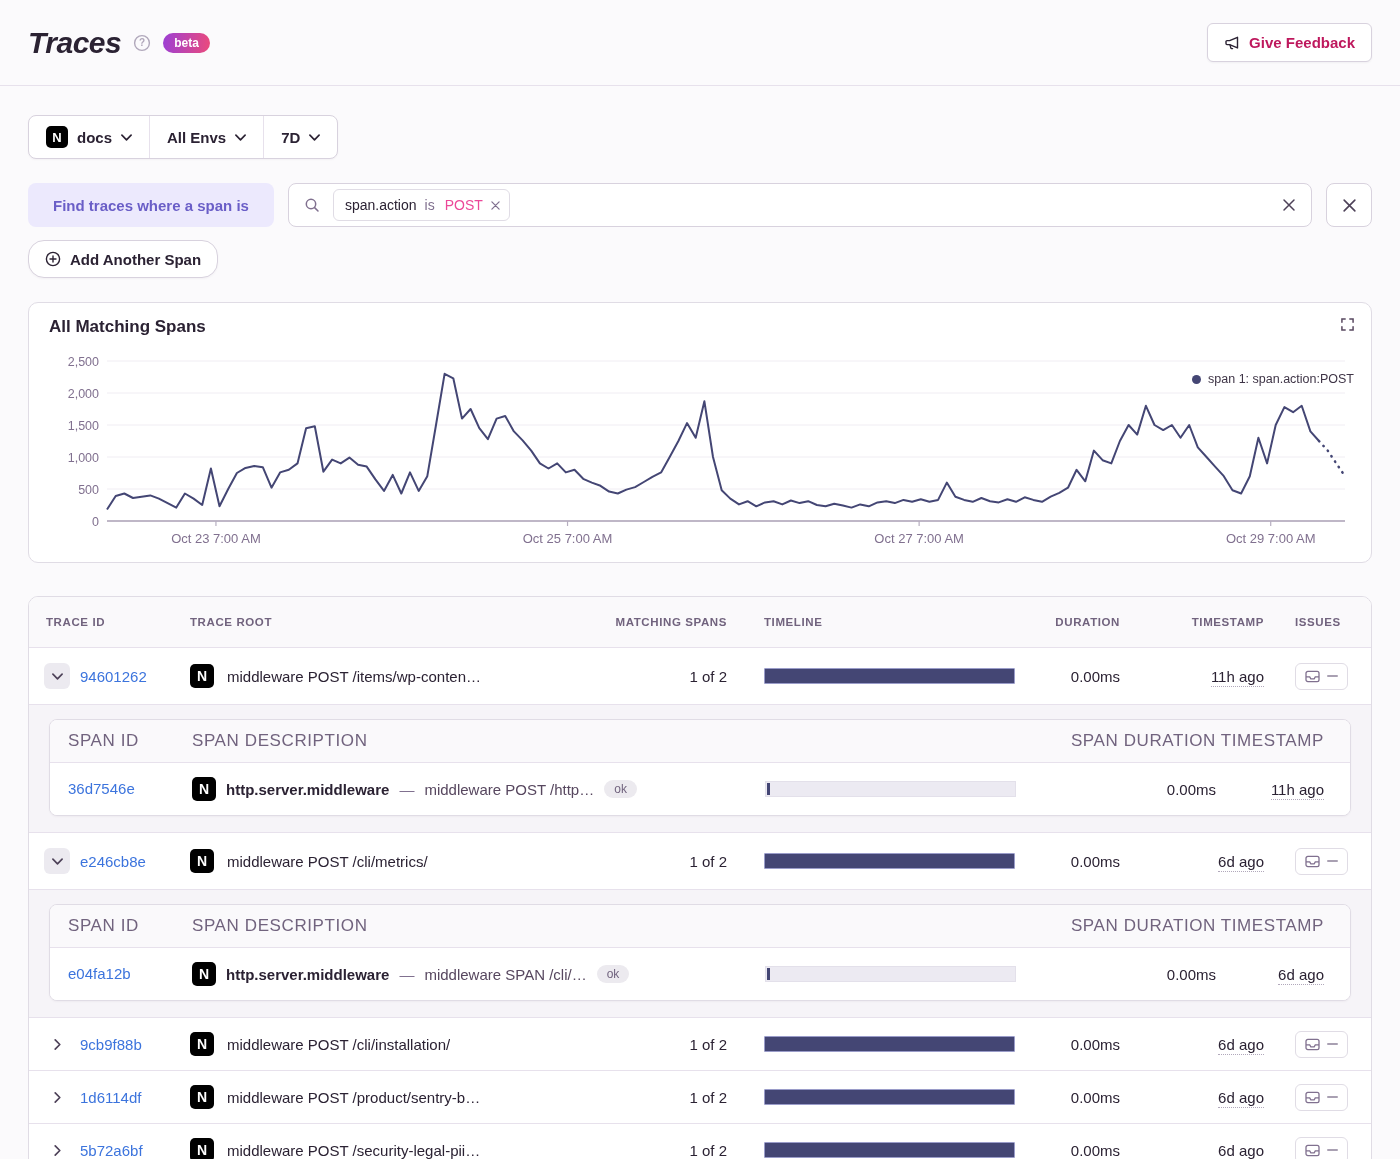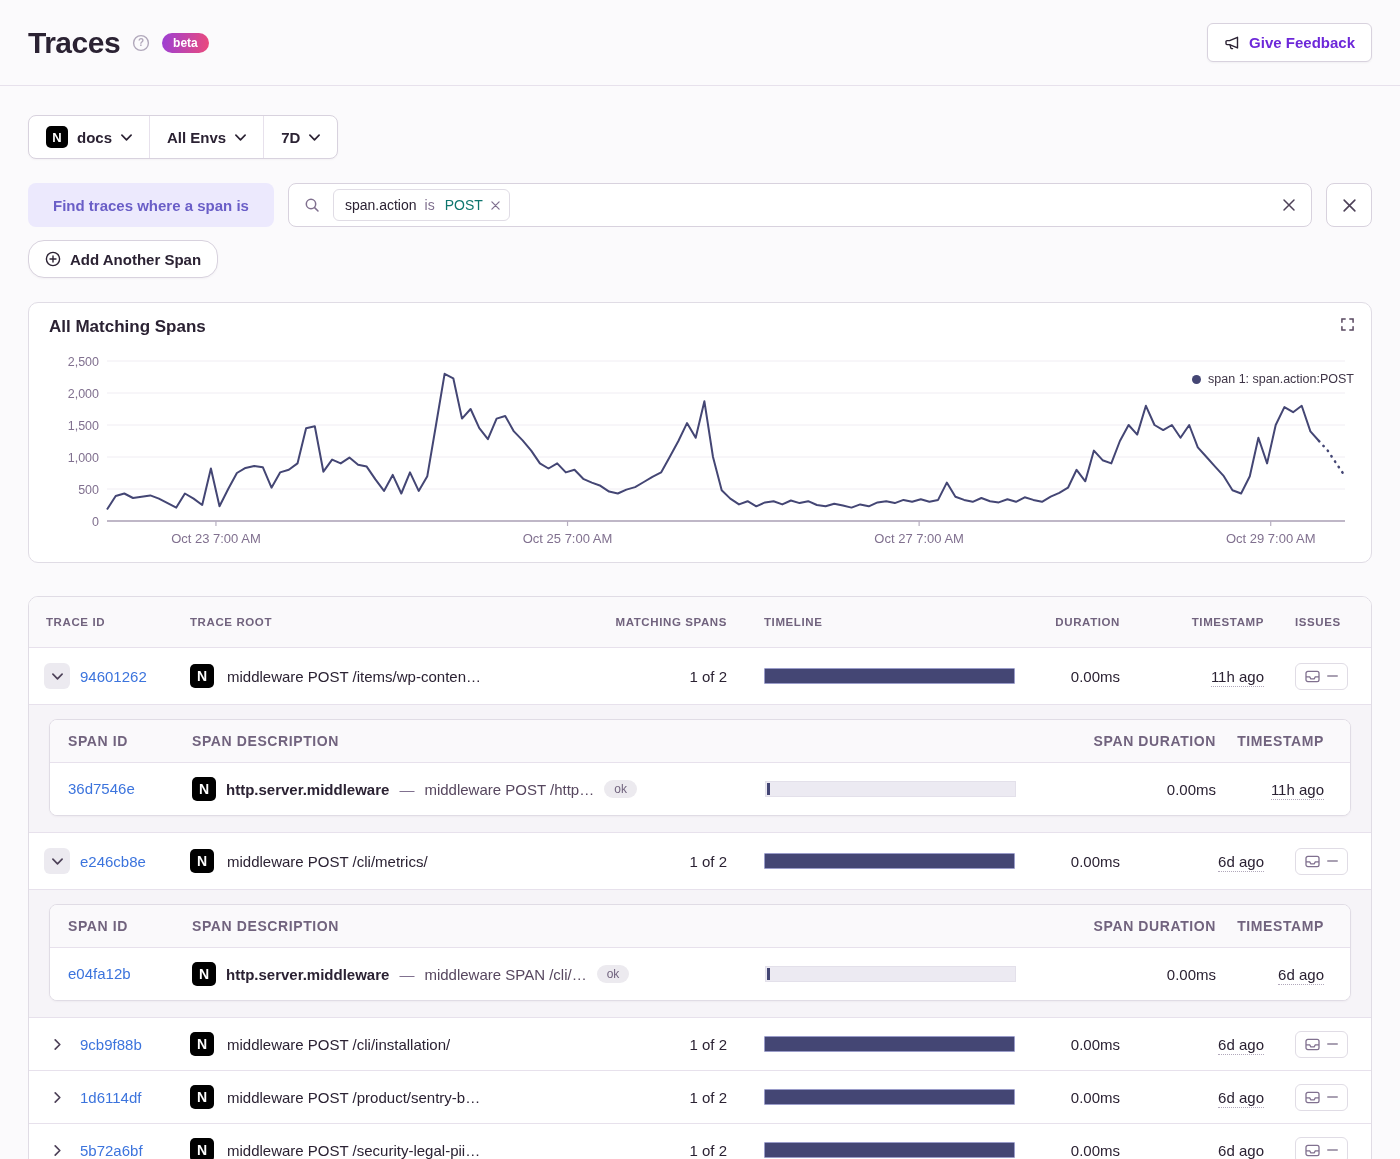--- a/index.html
+++ b/index.html
@@ -14,30 +14,30 @@
 
   
   .page-header {
     height:86px; box-sizing:border-box;
     padding:0 28px;
     display:flex; justify-content:space-between; align-items:center;
     border-bottom:1px solid #E7E1EC;
     background:#FBFAFC;
   }
   .title-group { display:flex; align-items:center; gap:12px; }
-  .page-title { font-size:30px; font-weight:700; letter-spacing:-0.5px; margin:0; }
+  .page-title { font-size:30px; font-weight:700; letter-spacing:-0.5px; margin:0;font-style:italic; }
   .beta-badge {
     background:linear-gradient(96deg,#9C3FD4 0%,#EB4A7C 100%);
     color:#fff; font-size:12px; font-weight:700;
     padding:4px 11px; border-radius:20px; line-height:1;
   }
   .feedback-btn {
     display:flex; align-items:center; gap:9px;
     background:#fff; border:1px solid #D8D2DE; border-radius:6px;
-    padding:10px 16px; font-size:15px; font-weight:700; color:#6d28d9;
+    padding:10px 16px; font-size:15px; font-weight:700; color:#be185d;
     box-shadow:0 1px 2px rgba(43,34,51,.05); cursor:pointer;
     font-family:inherit;
   }
 
   .content { padding:29px 28px 0; }
 
   
   .filter-bar {
     display:inline-flex; align-items:stretch;
     background:#fff; border:1px solid #D8D2DE; border-radius:8px;
@@ -69,21 +69,21 @@
     display:flex; align-items:center; gap:13px; padding:0 15px;
     box-sizing:border-box; cursor:text;
   }
   .token {
     display:flex; align-items:center; height:30px;
     border:1px solid #E0DCE5; border-radius:6px; background:#fff;
     font-size:14px; cursor:pointer;
   }
   .token-key { padding:0 4px 0 11px; color:#2B2233; }
   .token-op  { padding:0 4px; color:#80708F;text-align:right; }
-  .token-val { padding:0 5px 0 6px; color:#0f766e; }
+  .token-val { padding:0 5px 0 6px; color:#ec4899; }
   .token-x { padding:0 9px 0 3px; display:flex; align-items:center; cursor:pointer; }
   .search-clear { margin-left:auto; display:flex; align-items:center; cursor:pointer; }
   .close-filter-btn {
     width:46px; box-sizing:border-box;
     border:1px solid #D8D2DE; border-radius:8px; background:#fff;
     display:flex; align-items:center; justify-content:center; cursor:pointer;
   }
 
   .add-span-btn {
     margin-top:13px;
@@ -171,21 +171,21 @@
     background:#fff; border:1px solid #E0DCE5; border-radius:8px;
     overflow:hidden; box-shadow:0 1px 2px rgba(43,34,51,.04);
   }
   .sub-head, .span-row {
     display:grid;
     grid-template-columns:125px 590px 251px 200px 134px;
     align-items:center;
   }
   .sub-head {
     height:42px; background:#FAF9FB; border-bottom:1px solid #E7E1EC;
-    color:#71637E; font-size:14px; font-weight:700; letter-spacing:.6px;
+    color:#71637E; font-size:17px; font-weight:400; letter-spacing:.6px;
   }
   .sh-id { padding-left:18px; }
   .sh-desc { padding-left:17px; }
   .sh-duration { justify-self:end; }
   .sh-timestamp { justify-self:end; padding-right:26px; }
 
   .span-row { height:52px; background:#fff; }
   .span-id { padding-left:18px; }
   .span-link { color:#3C74DD; font-size:15px; cursor:pointer; }
   .span-desc { display:flex; align-items:center; gap:10px; padding-left:17px; font-size:15px; min-width:0; }

